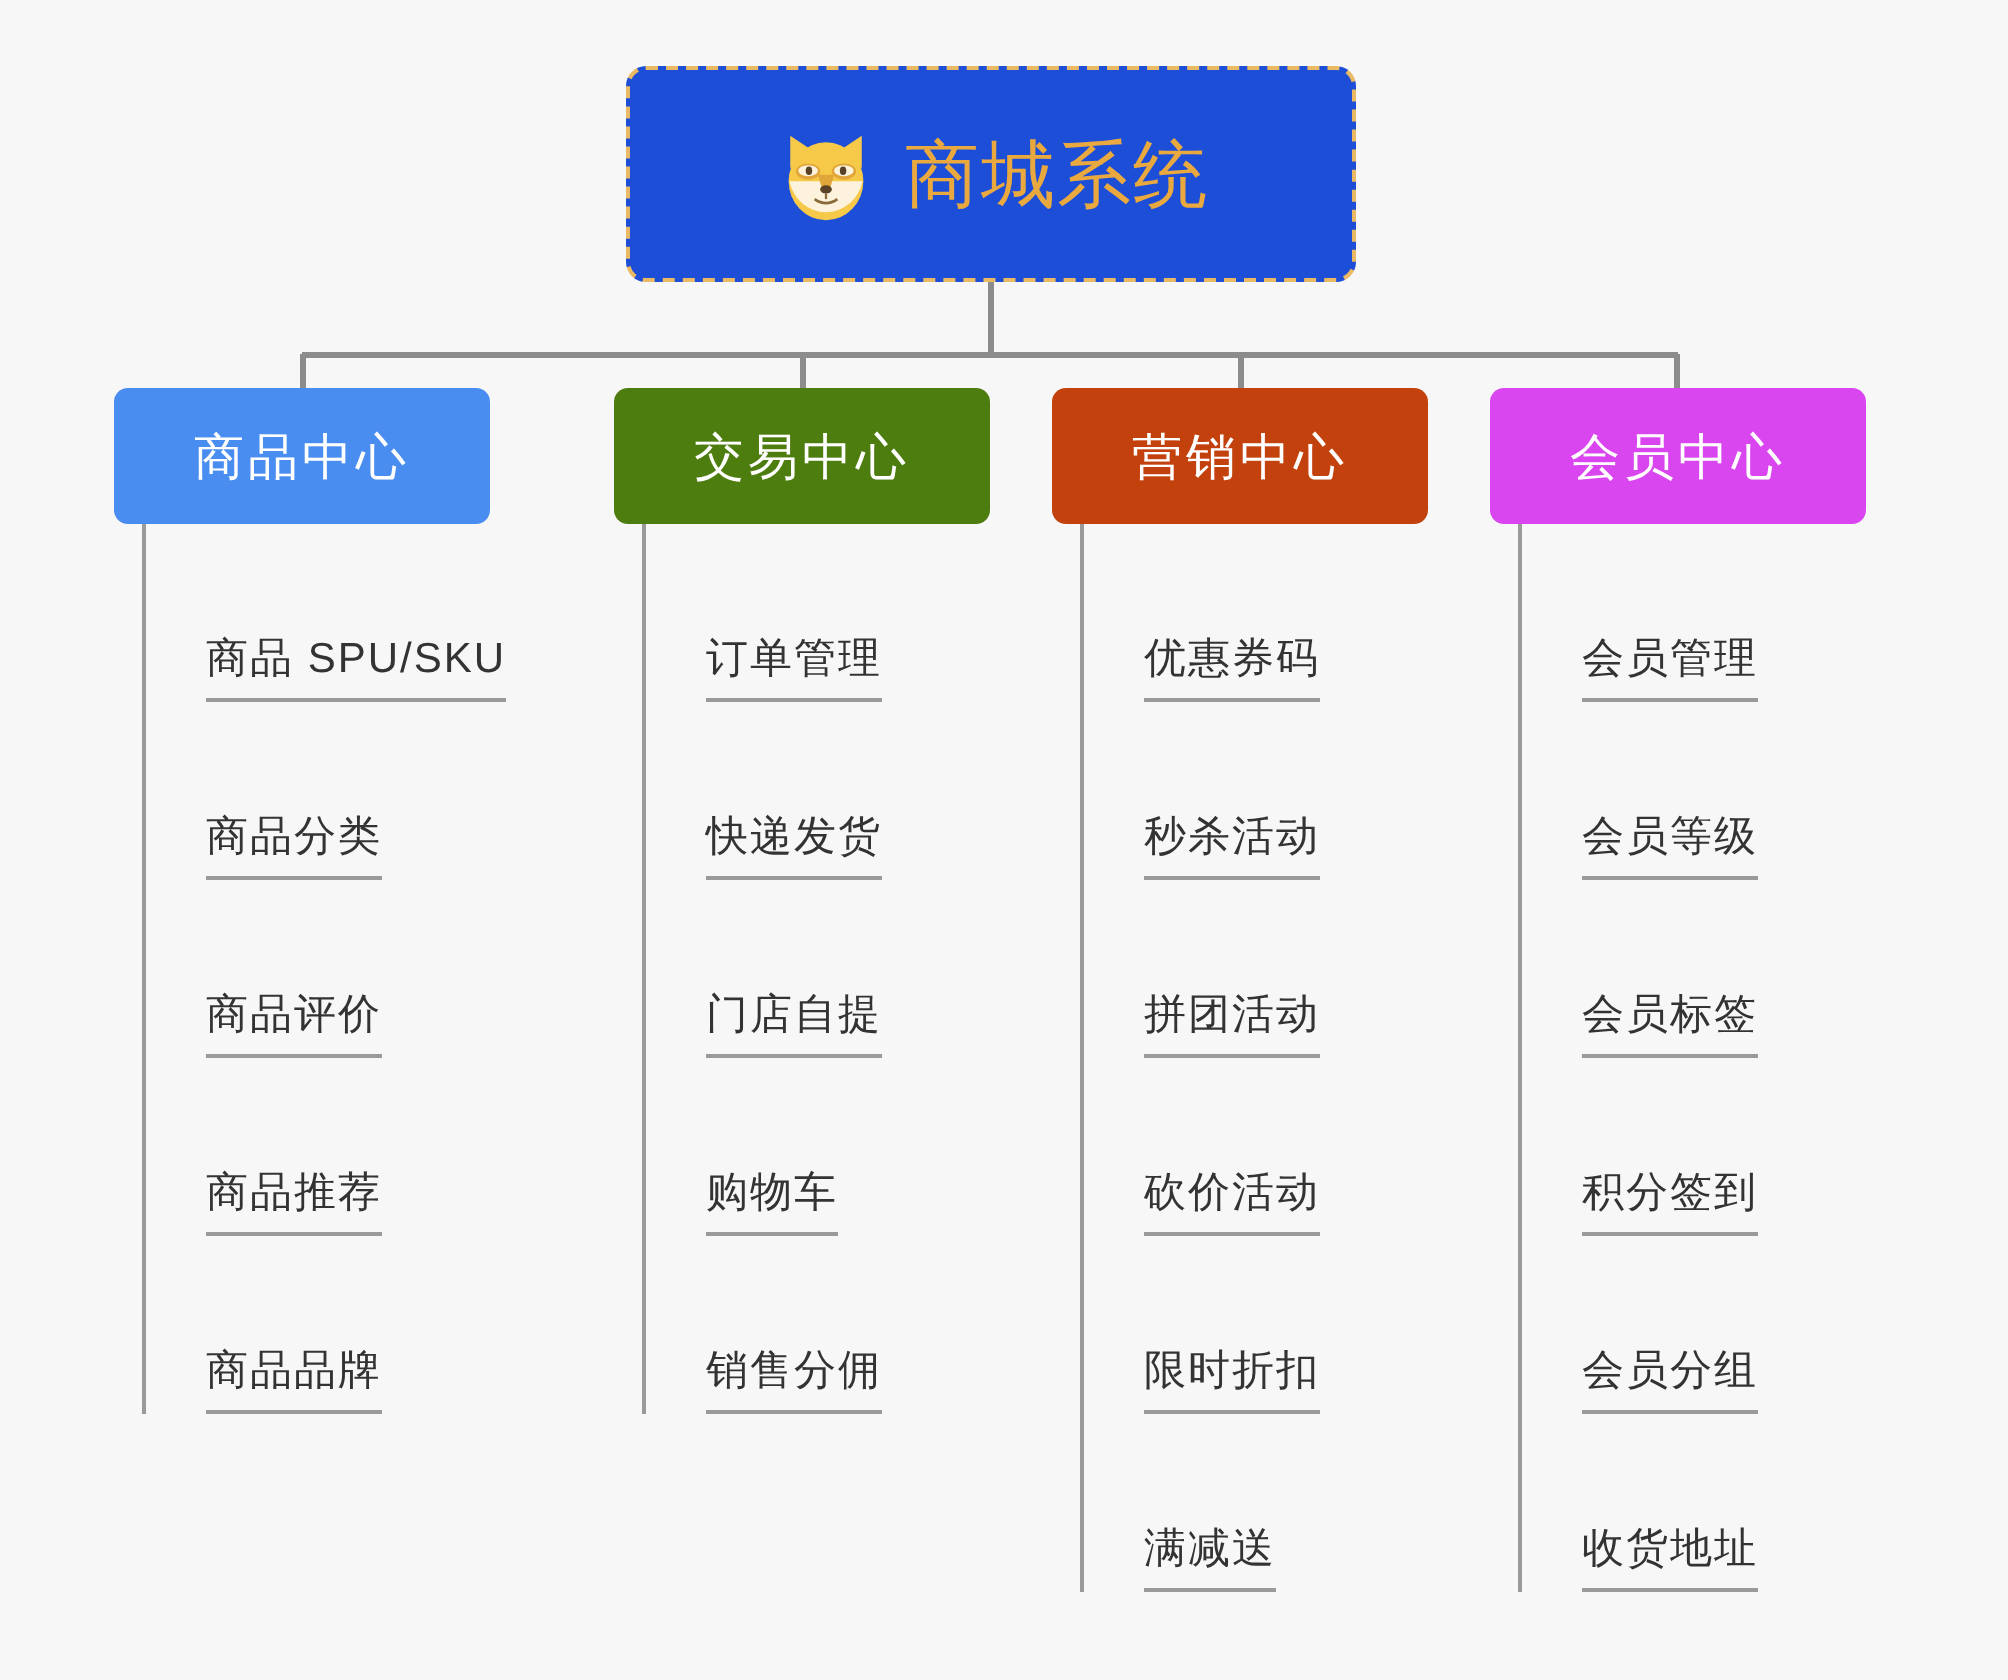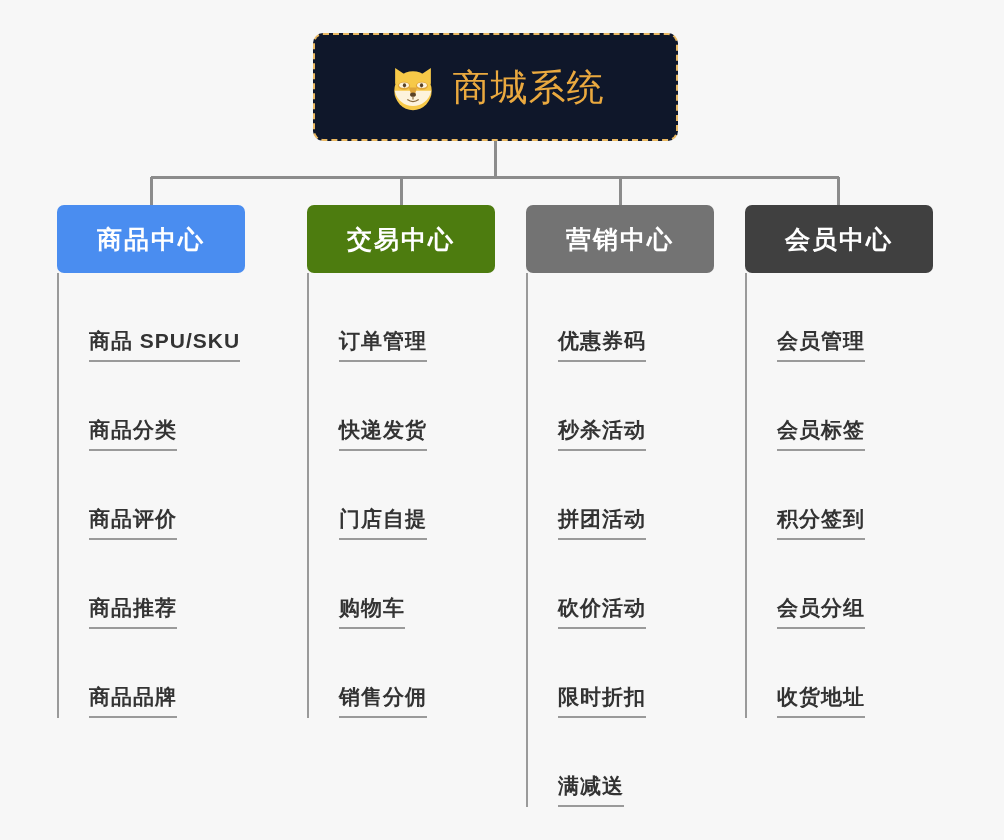--- a/index.html
+++ b/index.html
@@ -20,21 +20,21 @@
     background: #f7f7f7;
   }
 
   
   #root-node {
     position: absolute;
     left: 313px;
     top: 33px;
     width: 365px;
     height: 108px;
-    background: #0f172a;
+    background: #1d4ed8;
     border: 2px dashed #eab963;
     border-radius: 10px;
     display: flex;
     align-items: center;
     justify-content: center;
     gap: 14px;
   }
 
   #root-emoji {
     width: 52px;
@@ -58,49 +58,49 @@
     left: 0;
     top: 0;
     width: 1004px;
     height: 840px;
     pointer-events: none;
   }
 
   
   .column {
     position: absolute;
-    top: 205px;
+    top: 194px;
     width: 188px;
-    font-weight: bold;
   }
   .column.c0 { left: 57px; }
   .column.c1 { left: 307px; }
   .column.c2 { left: 526px; }
   .column.c3 { left: 745px; }
 
   .cat-box {
     width: 188px;
     height: 68px;
     border-radius: 7px;
     display: flex;
     align-items: center;
     justify-content: center;
     color: #ffffff;
     font-size: 25px;
     letter-spacing: 2px;
     user-select: none;
   }
   .column.c0 .cat-box { background: #4a8df0; }
   .column.c1 .cat-box { background: #4d7c0f; }
-  .column.c2 .cat-box { background: #737373; }
-  .column.c3 .cat-box { background: #404040; }
+  .column.c2 .cat-box { background: #c2410c; }
+  .column.c3 .cat-box { background: #d946ef; }
 
   
   .leaf-list {
     position: relative;
+    margin-left: 14px;
     margin-top: 0;
     padding-left: 0;
     border-left: 2px solid #9a9a9a;
   }
 
   .leaf-item {
     position: relative;
     height: 89px;
     display: flex;
     align-items: flex-end;
@@ -235,20 +235,23 @@
 
   <div class="column c3">
     <div class="cat-box">
       <span>会员中心</span>
     </div>
     <div class="leaf-list">
       <div class="leaf-item">
         <span class="leaf-label">会员管理</span>
       </div>
       <div class="leaf-item">
+        <span class="leaf-label">会员等级</span>
+      </div>
+      <div class="leaf-item">
         <span class="leaf-label">会员标签</span>
       </div>
       <div class="leaf-item">
         <span class="leaf-label">积分签到</span>
       </div>
       <div class="leaf-item">
         <span class="leaf-label">会员分组</span>
       </div>
       <div class="leaf-item">
         <span class="leaf-label">收货地址</span>

